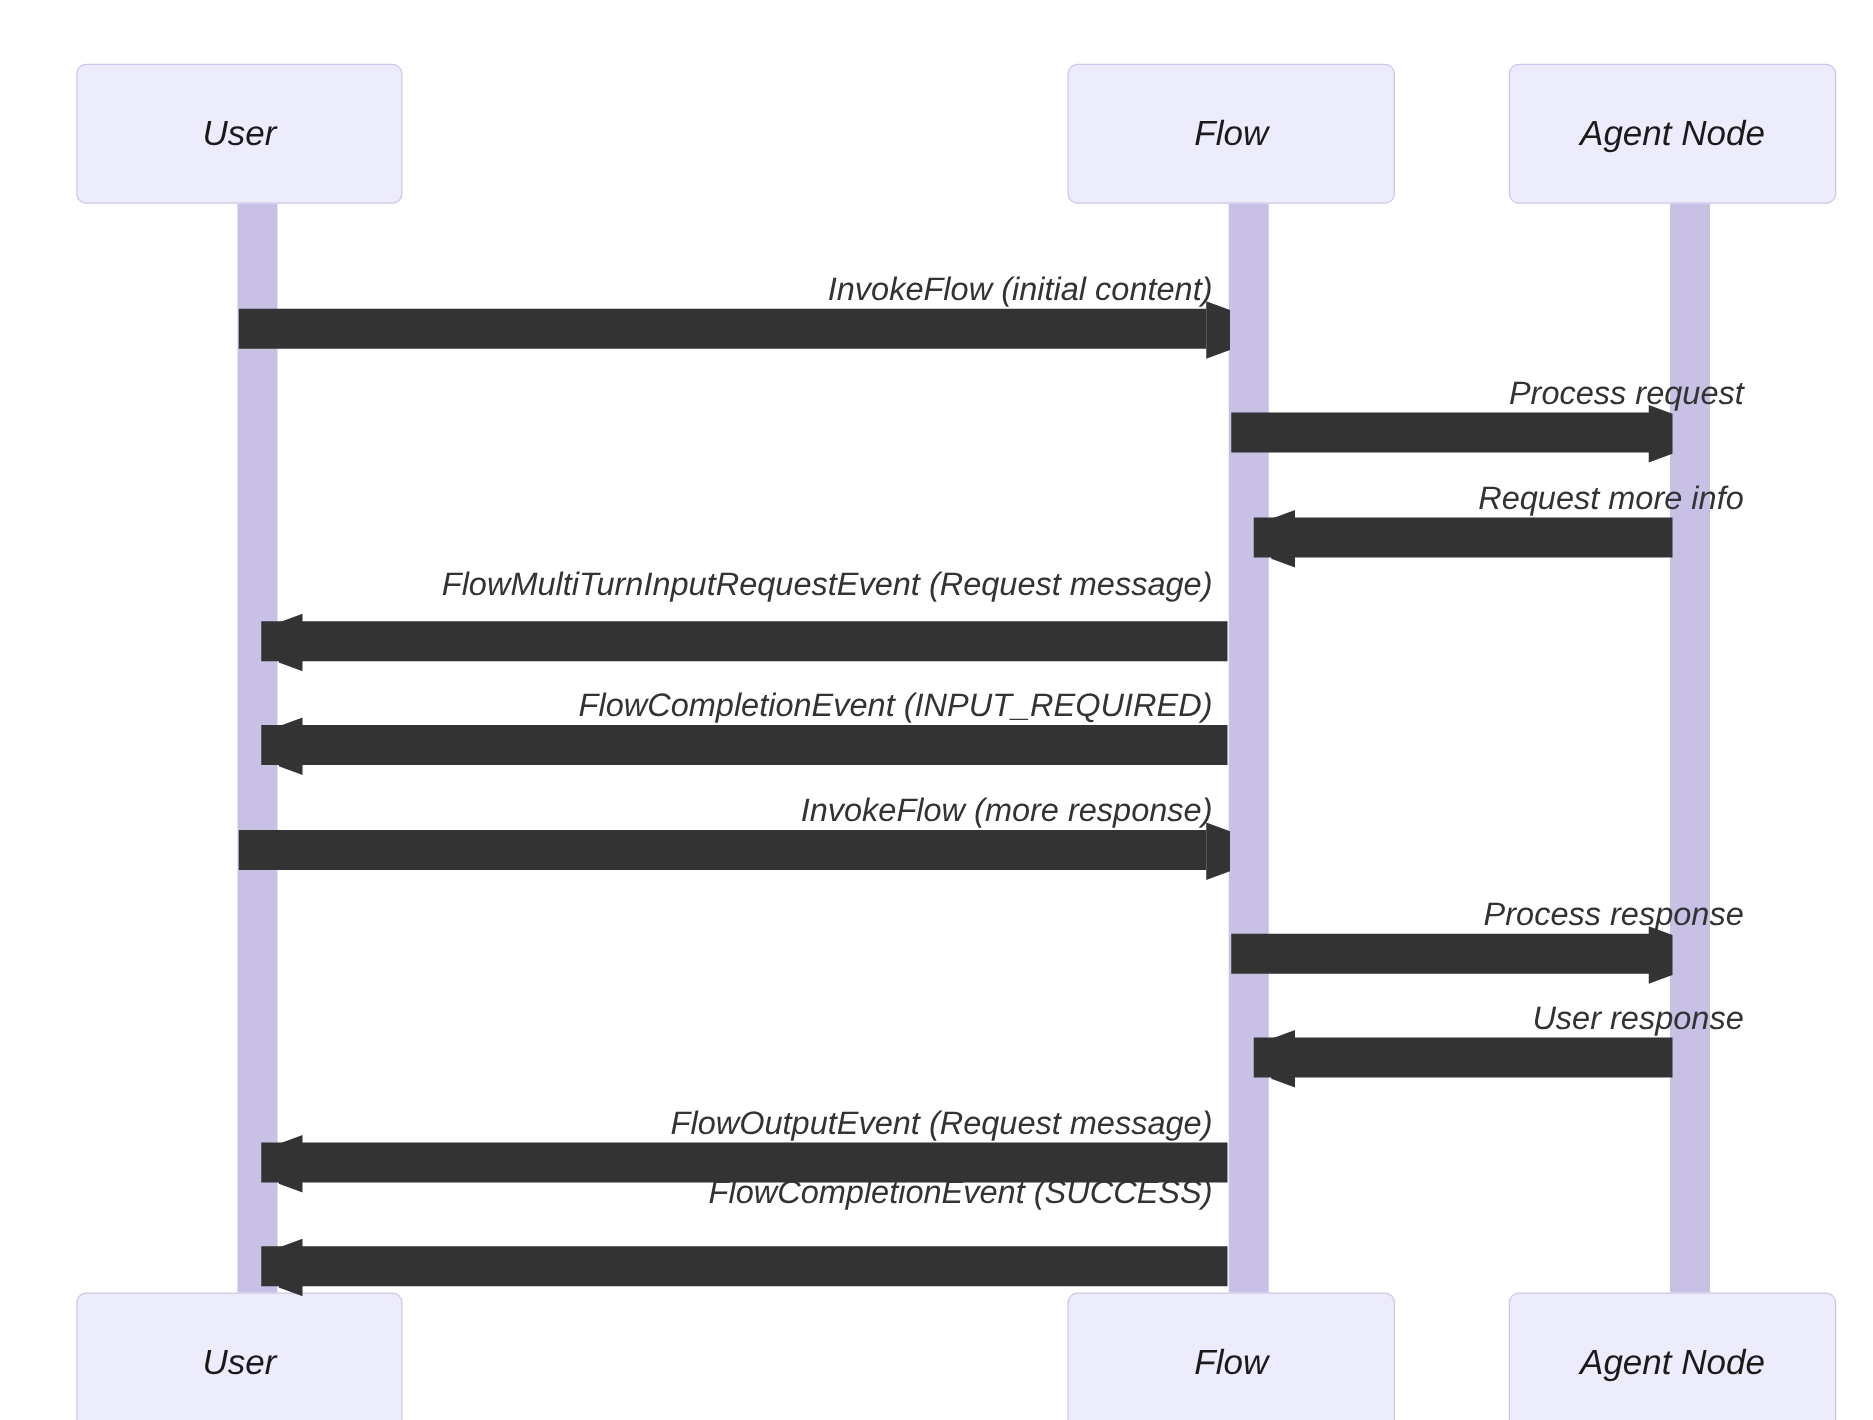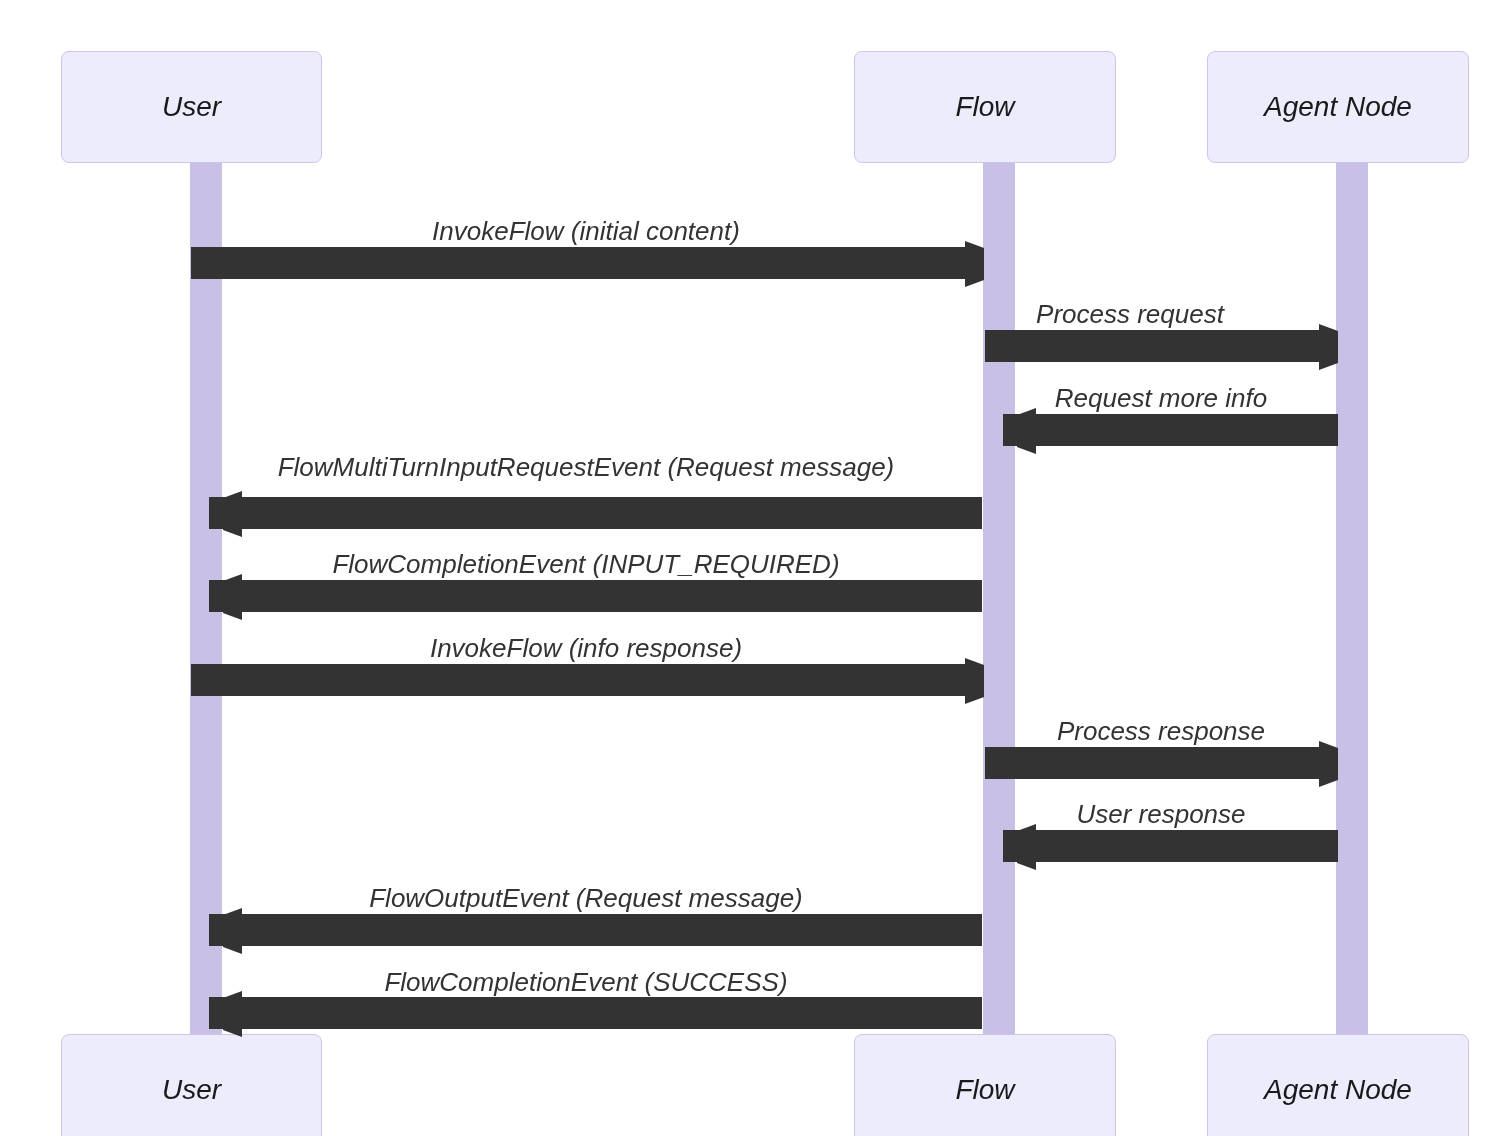--- a/index.html
+++ b/index.html
@@ -35,21 +35,21 @@
   }
   .lifeline {
     position: absolute;
     top: 131px;
     height: 871px;
     width: 3px;
     background: var(--lifeline);
   }
   .msg-label {
     position: absolute;
-    text-align: center;
+    text-align: right;
     font-size: 26px;
     line-height: 30px;
     height: 30px;
     color: var(--message-text);
     white-space: nowrap;
   }
   .msg-line {
     position: absolute;
     height: 2px;
     background: var(--arrow);
@@ -98,21 +98,21 @@
     <span>Agent Node</span>
   </div>
 
   <div>
     <div class="msg-label" style="left:154px; width:800px; top:168px;">InvokeFlow (initial content)</div>
     <div class="msg-line" style="left:159px; width:774px; top:215px;"></div>
     <div class="head-r" style="left:933px; top:209px;"></div>
   </div>
 
   <div>
-    <div class="msg-label" style="left:848px; width:500px; top:251px;">Process request</div>
+    <div class="msg-label" style="left:879px; width:500px; top:251px;">Process request</div>
     <div class="msg-line" style="left:953px; width:335px; top:298px;"></div>
     <div class="head-r" style="left:1287px; top:292px;"></div>
   </div>
 
   <div>
     <div class="msg-label" style="left:879px; width:500px; top:335px;">Request more info</div>
     <div class="head-l" style="left:953px; top:376px;"></div>
     <div class="msg-line" style="left:971px; width:335px; top:382px;"></div>
   </div>
 
@@ -122,21 +122,21 @@
     <div class="msg-line" style="left:177px; width:773px; top:465px;"></div>
   </div>
 
   <div>
     <div class="msg-label" style="left:154px; width:800px; top:501px;">FlowCompletionEvent (INPUT_REQUIRED)</div>
     <div class="head-l" style="left:159px; top:542px;"></div>
     <div class="msg-line" style="left:177px; width:773px; top:548px;"></div>
   </div>
 
   <div>
-    <div class="msg-label" style="left:154px; width:800px; top:585px;">InvokeFlow (info response)</div>
+    <div class="msg-label" style="left:154px; width:800px; top:585px;">InvokeFlow (more response)</div>
     <div class="msg-line" style="left:159px; width:774px; top:632px;"></div>
     <div class="head-r" style="left:933px; top:626px;"></div>
   </div>
 
   <div>
     <div class="msg-label" style="left:879px; width:500px; top:668px;">Process response</div>
     <div class="msg-line" style="left:953px; width:335px; top:715px;"></div>
     <div class="head-r" style="left:1287px; top:709px;"></div>
   </div>
 
@@ -146,18 +146,18 @@
     <div class="msg-line" style="left:971px; width:335px; top:798px;"></div>
   </div>
 
   <div>
     <div class="msg-label" style="left:154px; width:800px; top:835px;">FlowOutputEvent (Request message)</div>
     <div class="head-l" style="left:159px; top:876px;"></div>
     <div class="msg-line" style="left:177px; width:773px; top:882px;"></div>
   </div>
 
   <div>
-    <div class="msg-label" style="left:154px; width:800px; top:919px;">FlowCompletionEvent (SUCCESS)</div>
+    <div class="msg-label" style="left:154px; width:800px; top:890px;">FlowCompletionEvent (SUCCESS)</div>
     <div class="head-l" style="left:159px; top:959px;"></div>
     <div class="msg-line" style="left:177px; width:773px; top:965px;"></div>
   </div>
 
 </div>
 
 </body></html>

